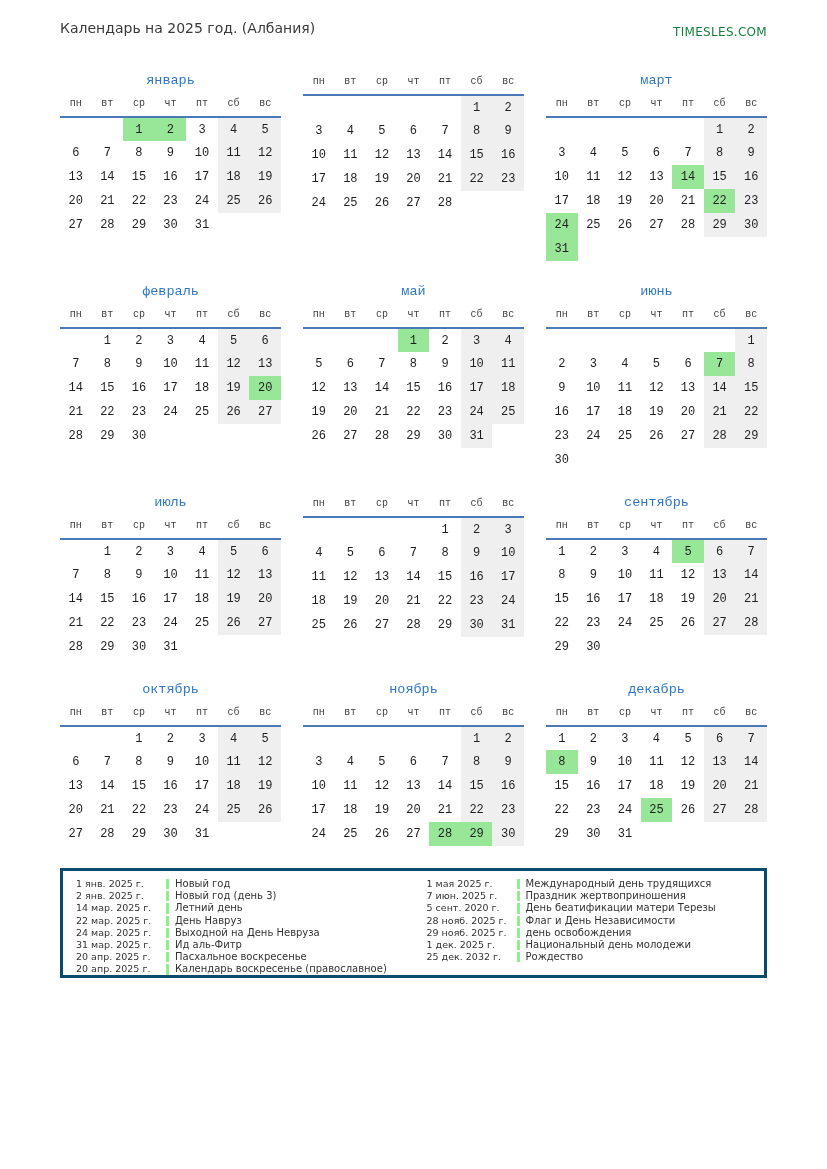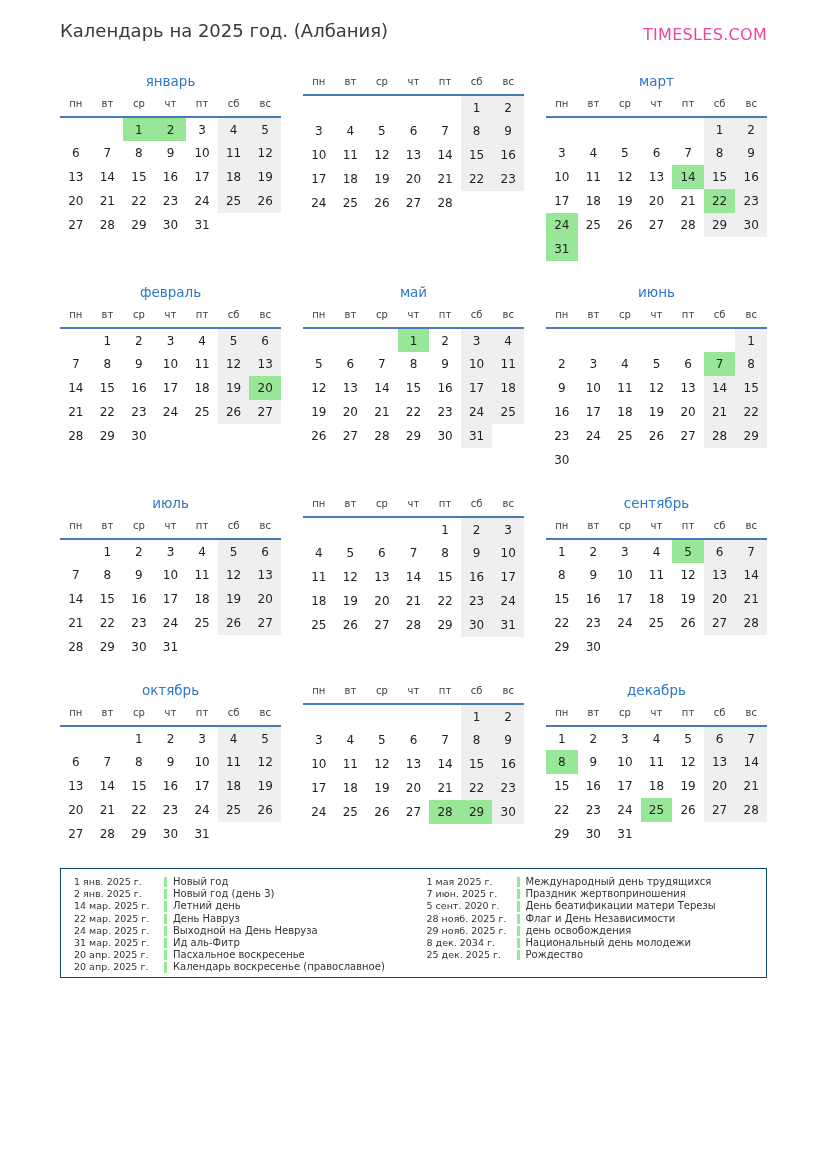--- a/index.html
+++ b/index.html
@@ -3,49 +3,50 @@
 <meta charset="utf-8">
 <style>
   * { margin:0; padding:0; box-sizing:border-box; }
   html,body { background:#ffffff; }
   body {
     width:827px; height:1169px; position:relative;
     font-family:"DejaVu Sans","Liberation Sans",sans-serif;
     color:#222;
   }
   .page-header { position:absolute; left:60px; right:60px; top:20px; height:26px; }
-  .page-title { font-size:18px; color:#3a3a3a; font-weight:normal; }
+  .page-title { font-size:14px; color:#3a3a3a; font-weight:normal; }
   .site-link {
-    position:absolute; right:0; top:5px; font-size:16px; color:#ec4899;
+    position:absolute; right:0; top:5px; font-size:12px; color:#15803d;
     text-decoration:none; letter-spacing:0.3px; cursor:pointer;
   }
   .calendar-grid {
     position:absolute; left:60px; top:72px; width:707px;
     display:grid; grid-template-columns:repeat(3,221px);
     column-gap:15px; row-gap:22px;
     justify-content:space-between;
+    font-family:Liberation Mono, monospace;
   }
   .month { width:221px; }
   .month-title {
     text-align:center; color:#2e78c5; font-size:13.5px; height:22px; line-height:18px;
   }
   .month-table { border-collapse:collapse; width:100%; table-layout:fixed; }
   .month-table th {
     font-size:10px; font-weight:normal; color:#3f3f3f;
     padding:4px 0 7px 0; text-align:center;
     border-bottom:2px solid #4a7ab5;
   }
   .month-table td {
     height:24px; text-align:center; font-size:12px; color:#1f1f1f;
   }
   td.weekend { background:#efefef; }
   td.holiday { background:#98e698; }
   .legend {
     position:absolute; left:60px; top:868px; width:707px; height:110px;
-    border:1px solid #0c4a6e; padding:7px 0 0 0; display:flex;
+    border:3px solid #0c4a6e; padding:7px 0 0 0; display:flex;
   }
   .legend-col { flex:1; }
   .legend-row { display:flex; align-items:stretch; line-height:12.2px; }
   .legend-date {
     width:103px; padding-left:13px; font-size:9.5px; color:#333;
     flex:none; white-space:nowrap;
   }
   .legend-bar { flex:none; width:3px; background:#90ee90; margin:1px 6px 1px 0; }
   .legend-name { font-size:10px; color:#333; white-space:nowrap; }
 </style>
@@ -698,20 +699,21 @@
             <td>29</td>
             <td>30</td>
             <td>31</td>
             <td></td>
             <td></td>
           </tr>
         </tbody>
       </table>
     </div>
     <div class="month">
+      <div class="month-title">ноябрь</div>
       <table class="month-table">
         <thead>
           <tr>
             <th>пн</th>
             <th>вт</th>
             <th>ср</th>
             <th>чт</th>
             <th>пт</th>
             <th>сб</th>
             <th>вс</th>
@@ -894,23 +896,23 @@
         <span class="legend-date">28 нояб. 2025 г.</span>
         <span class="legend-bar"></span>
         <span class="legend-name">Флаг и День Независимости</span>
       </div>
       <div class="legend-row">
         <span class="legend-date">29 нояб. 2025 г.</span>
         <span class="legend-bar"></span>
         <span class="legend-name">день освобождения</span>
       </div>
       <div class="legend-row">
-        <span class="legend-date">8 дек. 2034 г.</span>
+        <span class="legend-date">1 дек. 2025 г.</span>
         <span class="legend-bar"></span>
         <span class="legend-name">Национальный день молодежи</span>
       </div>
       <div class="legend-row">
-        <span class="legend-date">25 дек. 2025 г.</span>
+        <span class="legend-date">25 дек. 2032 г.</span>
         <span class="legend-bar"></span>
         <span class="legend-name">Рождество</span>
       </div>
     </div>
 </div>
 
 </body></html>

